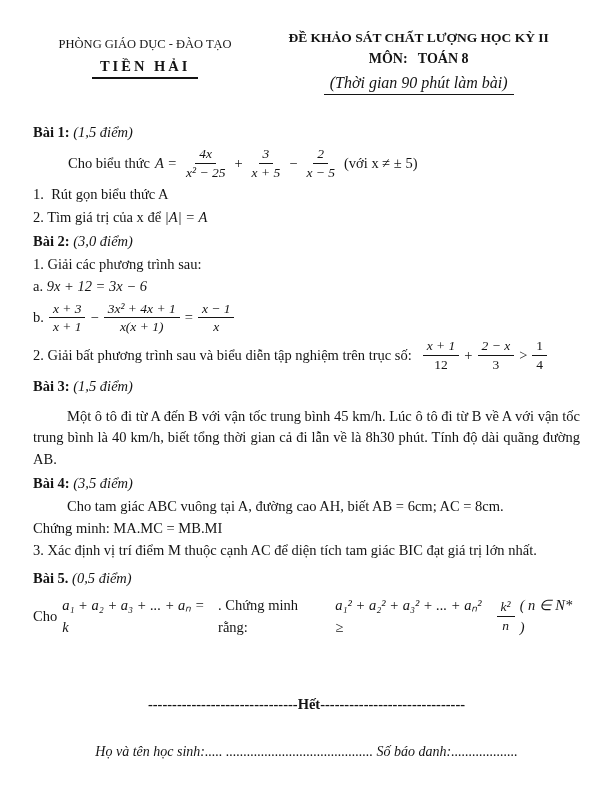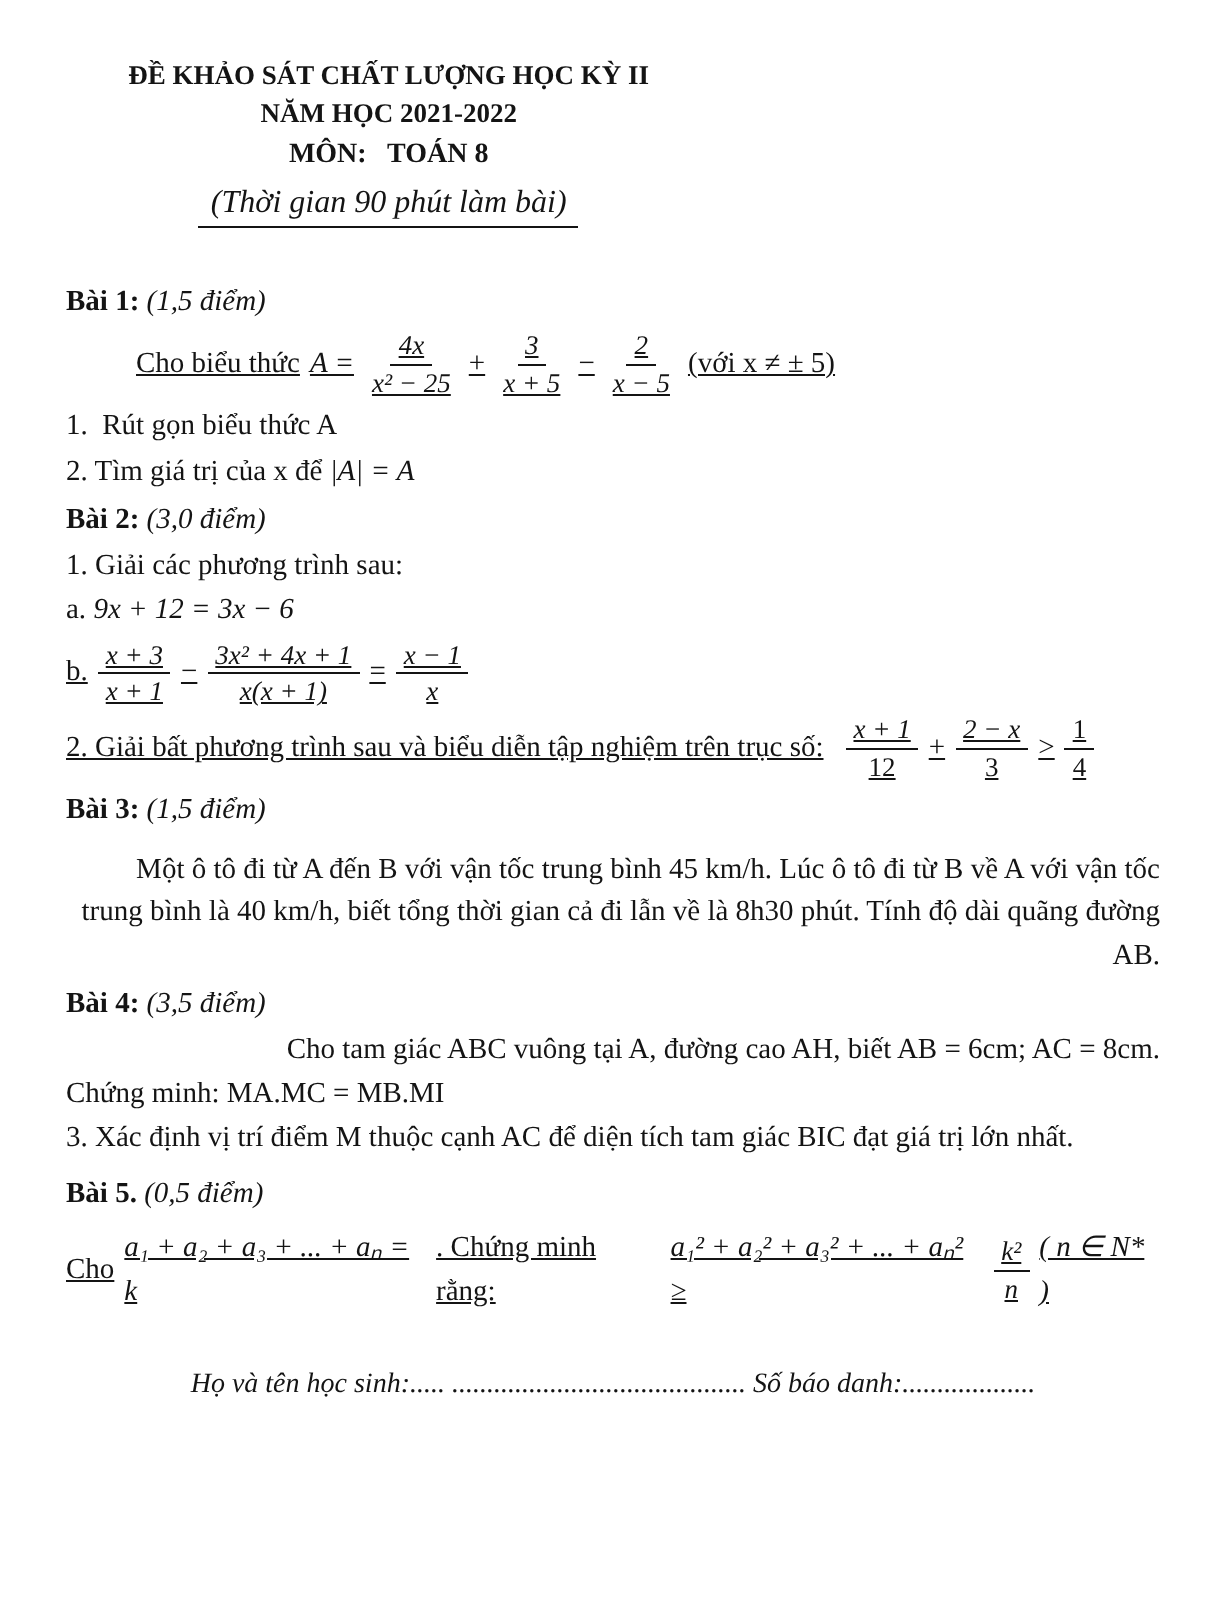--- a/index.html
+++ b/index.html
@@ -26,42 +26,47 @@
   .duration {
     display:inline-block; font-style:italic; font-size:16px;
     padding:0 6px 2px; border-bottom:1.5px solid #141414;
   }
   
   .content { margin-top:27px; font-size:14.5px; line-height:1.48; }
   p.line { margin:1px 0; }
   .blabel { font-weight:bold; }
   .pts { font-style:italic; }
   .math { font-style:italic; }
-  .flexline { display:flex; align-items:center; gap:5px; margin:3px 0; flex-wrap:nowrap;text-decoration:underline; }
+  .flexline { display:flex; align-items:center; gap:5px; margin:3px 0; flex-wrap:nowrap; }
   .indent { width:30px; flex:none; }
   .frac { display:inline-flex; flex-direction:column; align-items:center;
           text-align:center; font-size:13.5px; line-height:1.18; vertical-align:middle; }
   .frac .num { border-bottom:1px solid #141414; padding:0 4px 1px; }
   .frac .den { padding:1px 4px 0; }
   .justify { text-align:justify; }
-  .ind-first { text-indent:34px;text-align:right; }
+  .ind-first { text-indent:34px; }
   .sec { margin-bottom:3px; }
   
   .footer-het { text-align:center; font-weight:bold; margin-top:56px; font-size:14.5px; }
   .footer-name { text-align:center; font-style:italic; margin-top:26px; font-size:14px; }
 </style>
 </head>
 <body>
 
 <div class="page">
 
   <div class="header">
+    <div class="header-left">
+      <div class="dept">PHÒNG GIÁO DỤC - ĐÀO TẠO</div>
+      <div class="district-wrap">
+        <span class="district">TIỀN HẢI</span>
+      </div>
+    </div>
     <div class="header-right">
       <div class="t1">ĐỀ KHẢO SÁT CHẤT LƯỢNG HỌC KỲ II</div>
-      <div class="t2">NĂM HỌC 2021-2022</div>
       <div class="subject">MÔN:&nbsp;&nbsp; TOÁN 8</div>
       <div class="duration-wrap">
         <span class="duration">(Thời gian 90 phút làm bài)</span>
       </div>
     </div>
   </div>
 
   <div class="content">
 
     <div class="sec">
@@ -150,16 +155,17 @@
         <span>. Chứng minh rằng:</span>
         <span class="math">a₁² + a₂² + a₃² + ... + aₙ² ≥</span>
         <span class="frac">
             <span class="num math">k²</span>
             <span class="den math">n</span>
           </span>
         <span class="math">( n ∈ N* )</span>
       </div>
     </div>
 
+    <p class="footer-het">-------------------------------Hết------------------------------</p>
     <p class="footer-name">Họ và tên học sinh:..... .......................................... Số báo danh:...................</p>
 
   </div>
 </div>
 
 </body></html>

